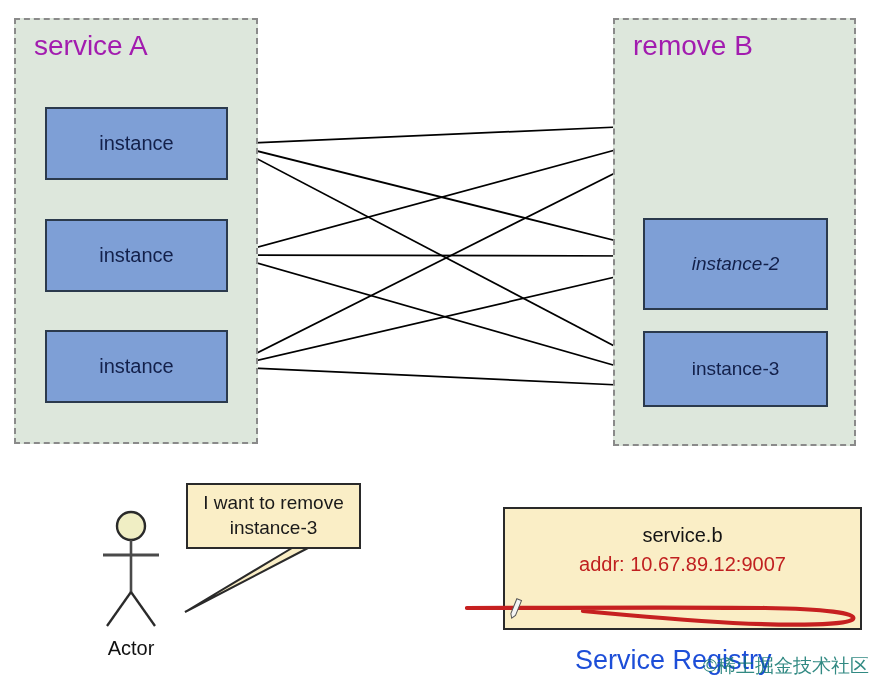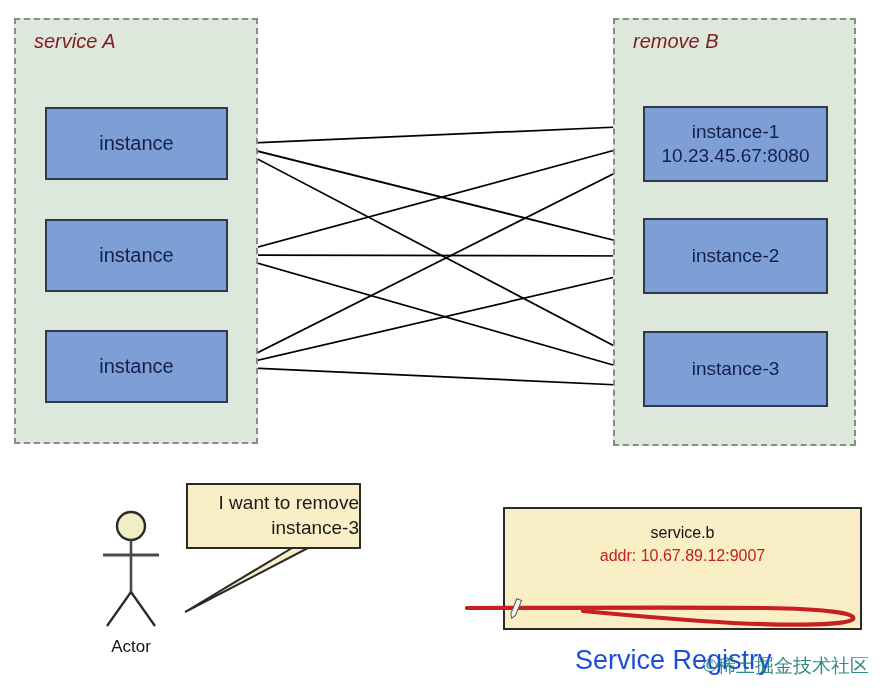--- a/index.html
+++ b/index.html
@@ -30,24 +30,23 @@
   .service-box {
     position: absolute;
     background: #dde7dc;
     border: 2px dashed #8a8a8a;
     box-sizing: border-box;
   }
   .service-title {
     position: absolute;
     left: 18px;
     top: 10px;
-    font-size: 20px;
-    color: #7f1d1d;
-    white-space: nowrap;
-    font-style: italic;
+    font-size: 28px;
+    color: #a21caf;
+    white-space: nowrap;
   }
 
   
   .inst {
     position: absolute;
     background: #7e9fd6;
     border: 2px solid #2b3a4d;
     box-sizing: border-box;
     display: flex;
     flex-direction: column;
@@ -56,54 +55,54 @@
     color: #13204a;
     font-size: 19px;
     line-height: 1.25;
   }
   .inst-a { font-size: 20px; }
   .inst .addr { font-size: 19px; }
 
   
   .actor-label {
     position: absolute;
-    font-size: 17px;
+    font-size: 20px;
     color: #111;
     text-align: center;
     white-space: nowrap;
   }
 
   
   .bubble {
     position: absolute;
     background: #faeec6;
     border: 2px solid #2a2a2a;
     box-sizing: border-box;
     display: flex;
     flex-direction: column;
-    align-items: flex-end;
+    align-items: center;
     justify-content: center;
     font-size: 19px;
     color: #1a1a1a;
     line-height: 1.3;
     text-align: center;
   }
 
   
   .registry-box {
     position: absolute;
     background: #faeec6;
     border: 2px solid #2a2a2a;
     box-sizing: border-box;
     display: flex;
     flex-direction: column;
     align-items: center;
     justify-content: flex-start;
     padding-top: 12px;
-    font-size: 16px;
+    font-size: 20px;
     color: #141414;
     line-height: 1.45;
   }
   .registry-box .struck {
     color: #c02020;
   }
   .registry-caption {
     position: absolute;
     font-size: 27px;
     color: #1d4ed8;
@@ -156,25 +155,21 @@
     <span>instance</span>
   </div>
   <div class="inst inst-a" style="left:45px; top:330px; width:183px; height:73px;">
     <span>instance</span>
   </div>
 
   <div class="service-box" style="left:613px; top:18px; width:243px; height:428px;">
     <div class="service-title">remove B</div>
   </div>
 
-  <div class="inst" style="left:643px; top:106px; width:185px; height:76px;">
-    <span>instance-1</span>
-    <span class="addr">10.23.45.67:8080</span>
-  </div>
-  <div class="inst" style="left:643px; top:218px; width:185px; height:76px;">
+  <div class="inst" style="left:643px; top:218px; width:185px; height:92px;font-style:italic;">
     <span>instance-2</span>
   </div>
   <div class="inst" style="left:643px; top:331px; width:185px; height:76px;">
     <span>instance-3</span>
   </div>
 
   <svg style="position:absolute; left:95px; top:508px; width:72px; height:125px;" viewBox="0 0 72 125" xmlns="http://www.w3.org/2000/svg">
     <circle cx="36" cy="18" r="14" fill="#f0eec4" stroke="#2a2a2a" stroke-width="2.4"></circle>
     <line x1="36" y1="32" x2="36" y2="84" stroke="#4a4a4a" stroke-width="2.6"></line>
     <line x1="8" y1="47" x2="64" y2="47" stroke="#4a4a4a" stroke-width="2.8"></line>

